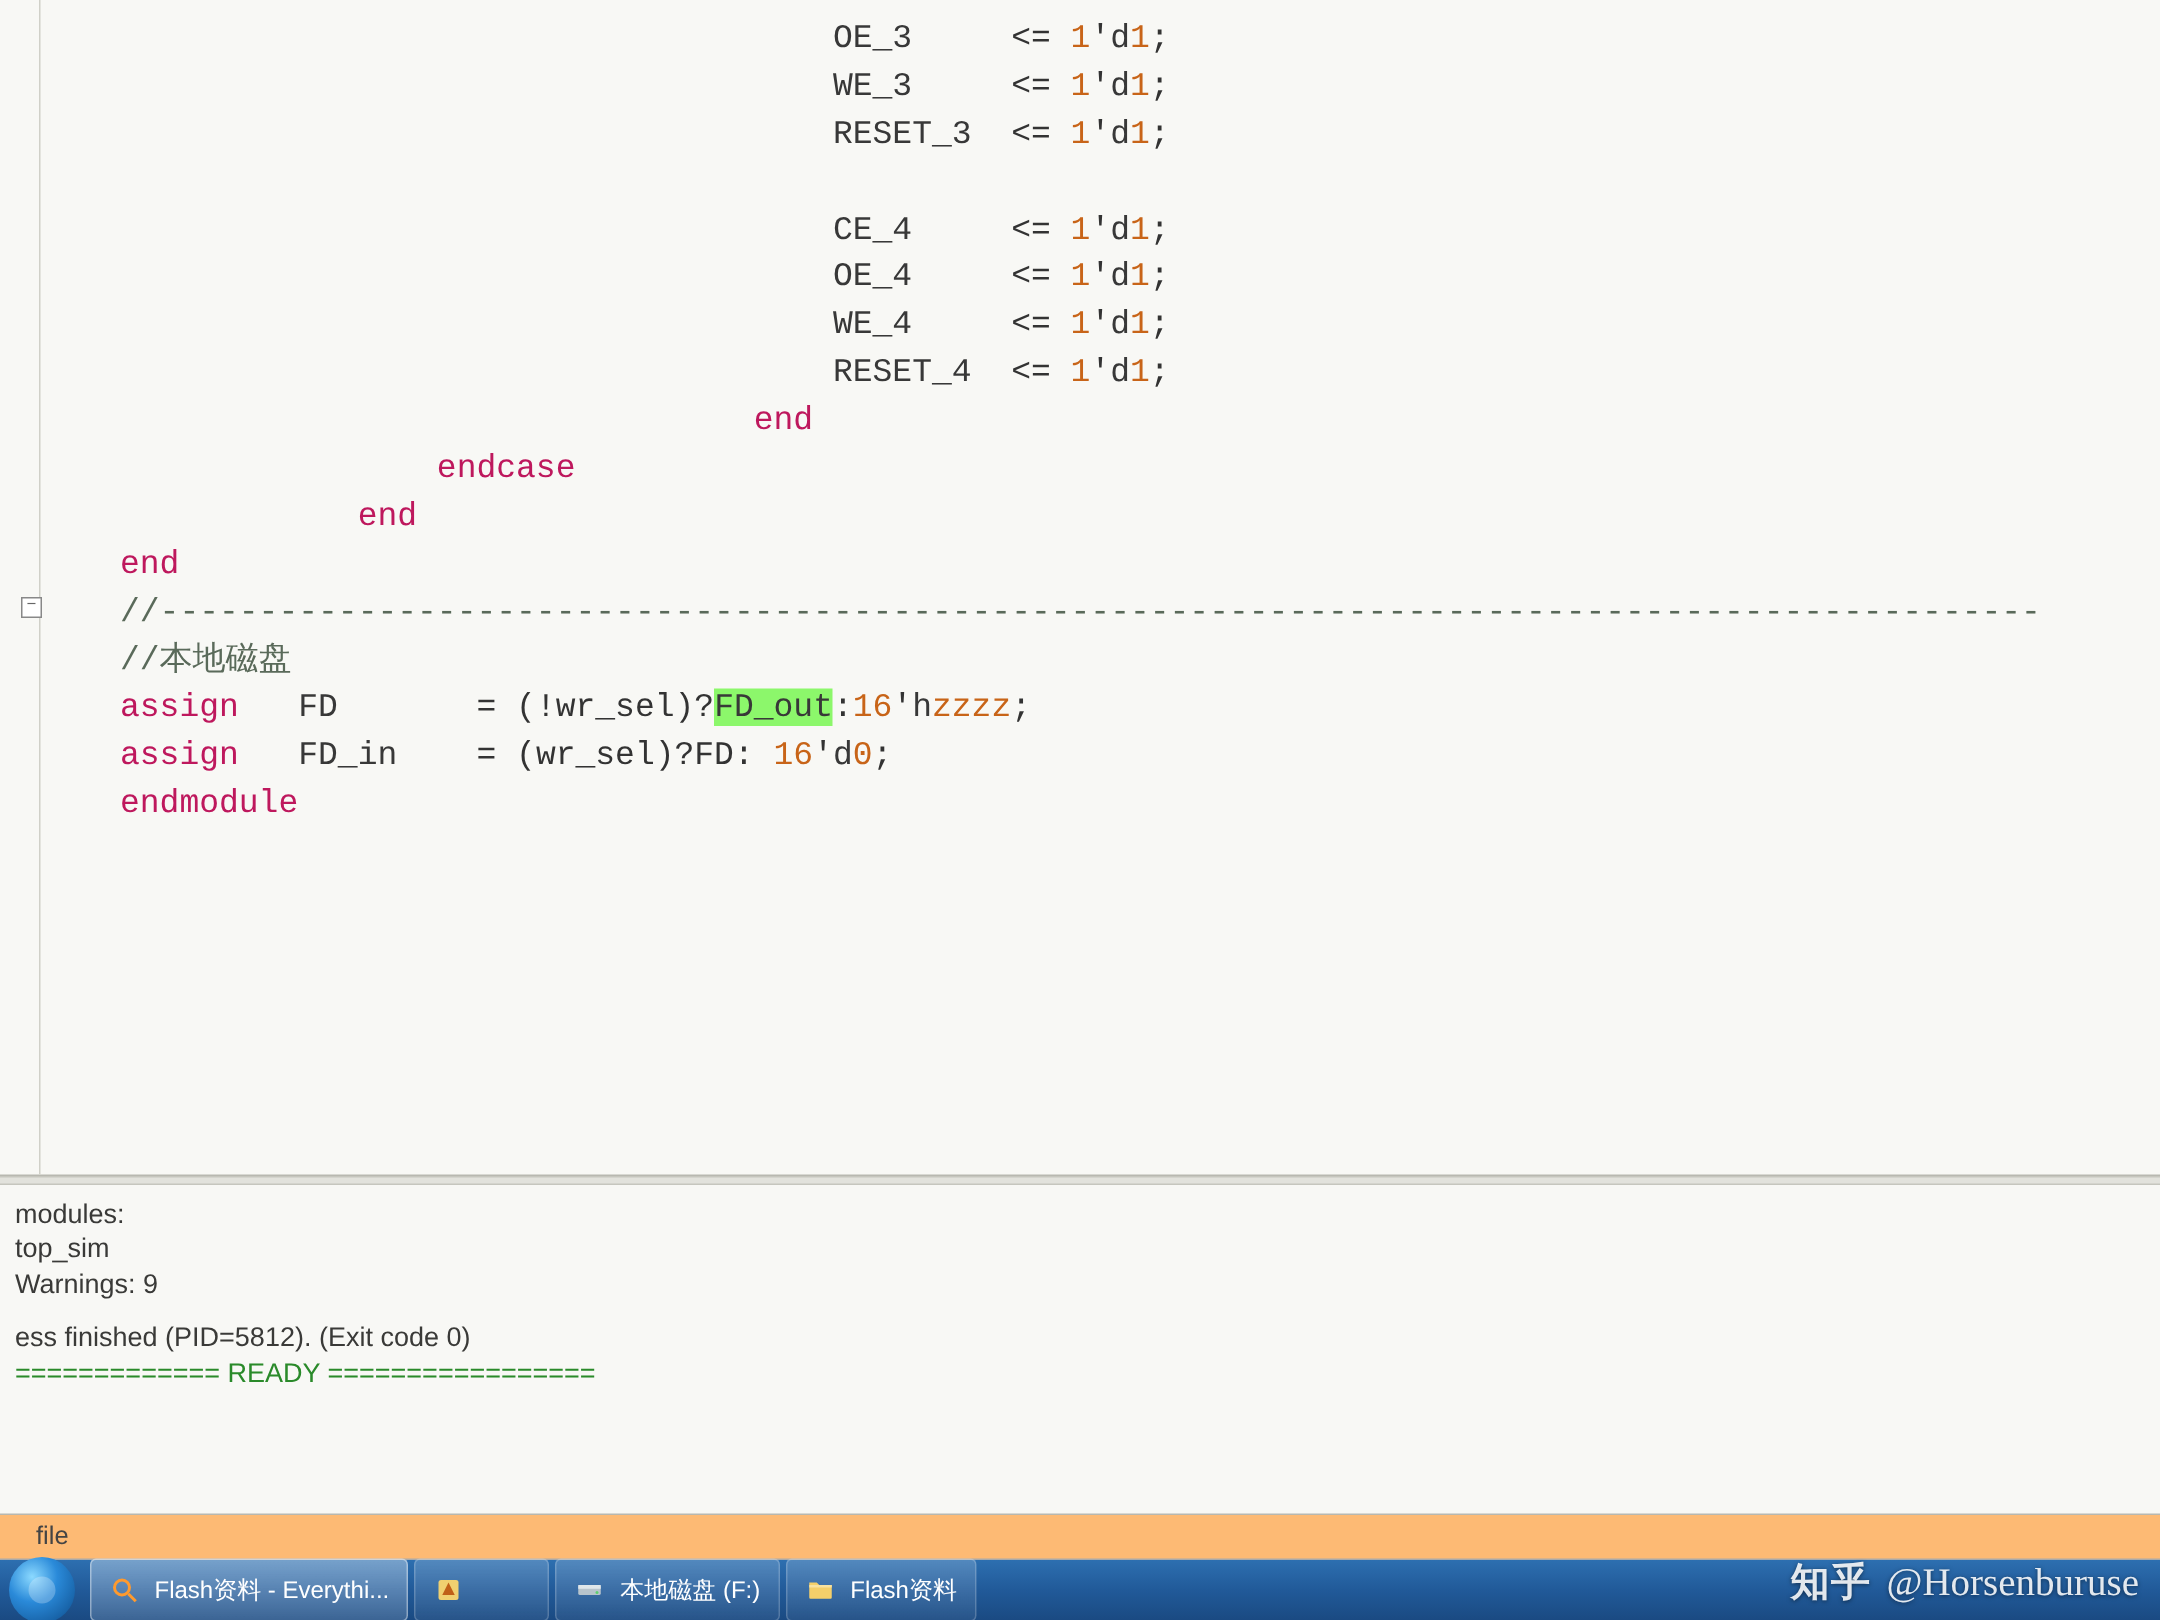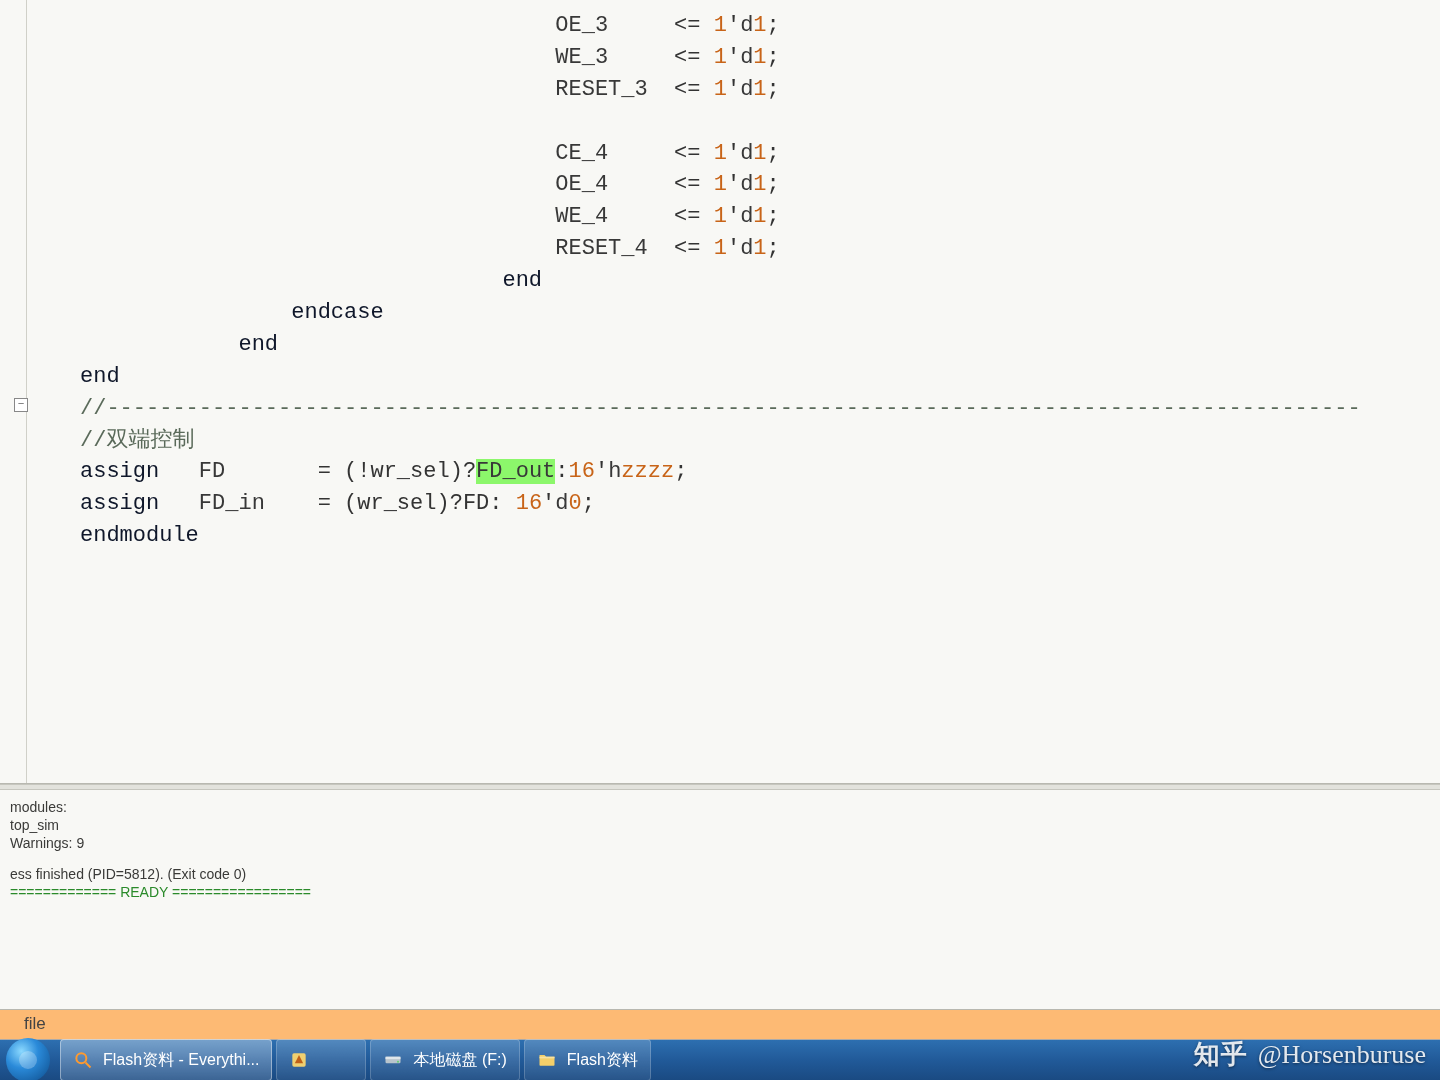--- a/index.html
+++ b/index.html
@@ -42,33 +42,33 @@
     align-items: center;
     justify-content: center;
     font-size: 11px;
     color: #666;
   }
   .code-area {
     margin-left: 60px;
     white-space: pre;
     color: #383838;
   }
-  .kw { color: #0f172a; font-weight: 500; }
+  .kw { color: #be185d; font-weight: 500; }
   .num { color: #c86418; }
   .op { color: #333; }
   .cmt { color: #5a6a5a; }
   .hl { background: #8cf76b; }
 
   .divider { height: 6px; background: #e2e2dc; border-top: 1px solid #c6c6be; border-bottom: 1px solid #c6c6be; }
 
   .console-pane {
     height: 220px;
     background: #f8f8f5;
     padding: 8px 10px;
-    font-size: 14px;
+    font-size: 18px;
     line-height: 1.3;
     color: #3a3a38;
     font-family: Tahoma, Arial, sans-serif;
     border-bottom: 1px solid #b8b8b0;
   }
   .ready-line { color: #2a8a2a; }
 
   .status-bar {
     height: 30px;
     background: #fdba74;
@@ -142,21 +142,21 @@
                                     
                                     CE_4     <span class="op">&lt;= </span><span class="num">1</span><span class="op">'</span>d<span class="num">1</span><span class="op">;</span>
                                     OE_4     <span class="op">&lt;= </span><span class="num">1</span><span class="op">'</span>d<span class="num">1</span><span class="op">;</span>
                                     WE_4     <span class="op">&lt;= </span><span class="num">1</span><span class="op">'</span>d<span class="num">1</span><span class="op">;</span>
                                     RESET_4  <span class="op">&lt;= </span><span class="num">1</span><span class="op">'</span>d<span class="num">1</span><span class="op">;</span>
                                 <span class="kw">end</span>
                 <span class="kw">endcase</span>
             <span class="kw">end</span>
 <span class="kw">end</span>
 <span class="cmt">//-----------------------------------------------------------------------------------------------</span>
-<span class="cmt">//双端控制</span>
+<span class="cmt">//本地磁盘</span>
 <span class="kw">assign</span>   FD       <span class="op">= (!wr_sel)?</span><span class="hl">FD_out</span><span class="op">:</span><span class="num">16</span><span class="op">'</span>h<span class="num">zzzz</span><span class="op">;</span>
 <span class="kw">assign</span>   FD_in    <span class="op">= (wr_sel)?FD: </span><span class="num">16</span><span class="op">'</span>d<span class="num">0</span><span class="op">;</span>
 <span class="kw">endmodule</span></div>
 </div>
 
 <div class="divider"></div>
 
 <div class="console-pane">
   <div>modules:</div>
   <div> top_sim</div>

